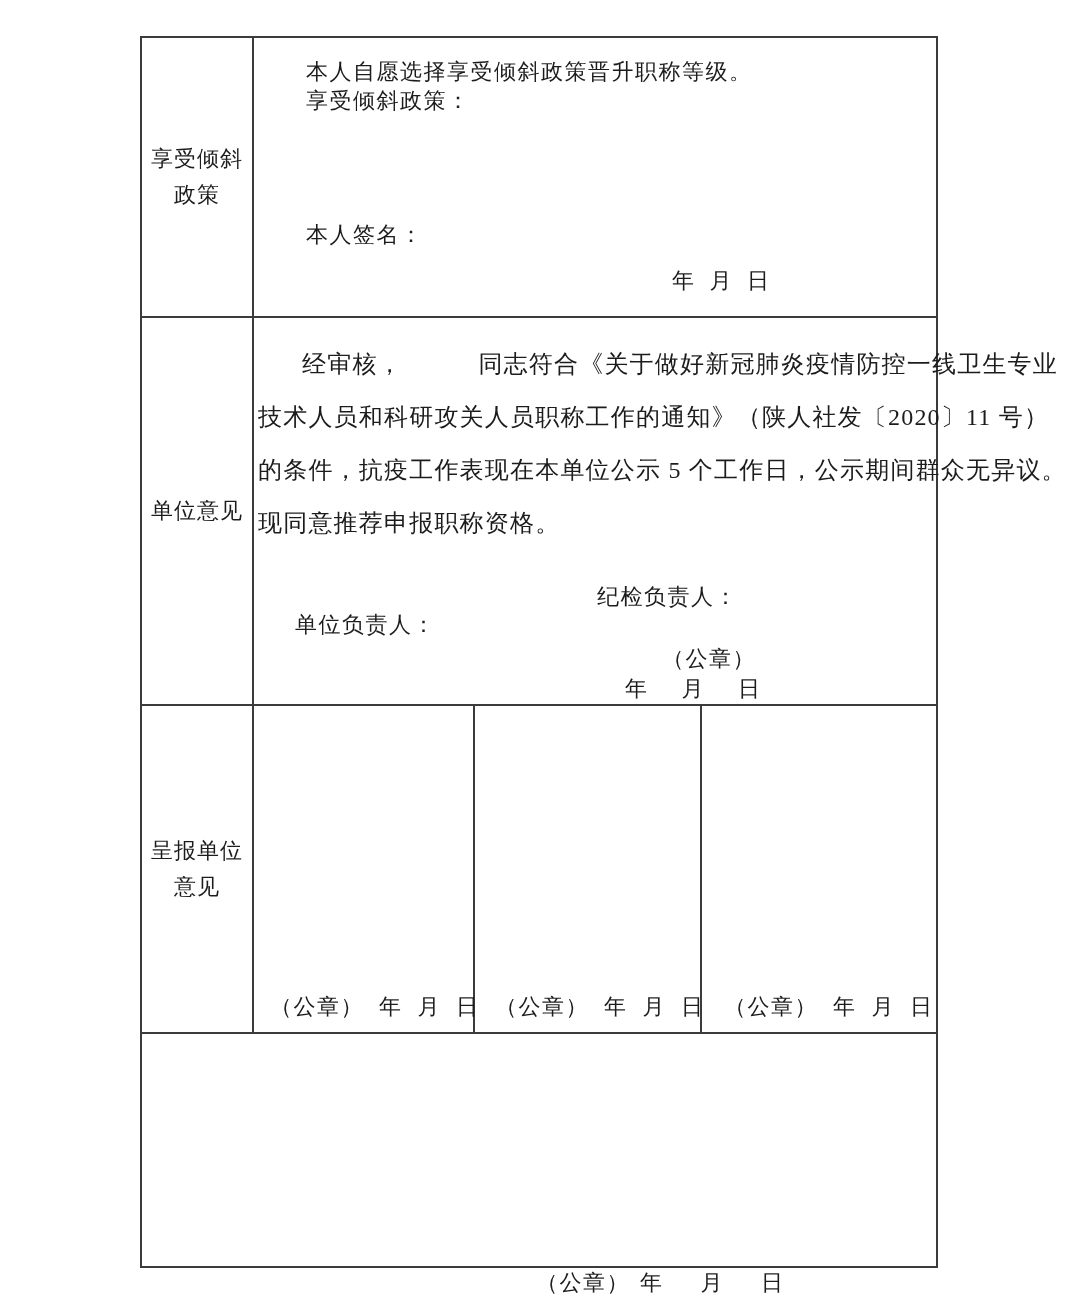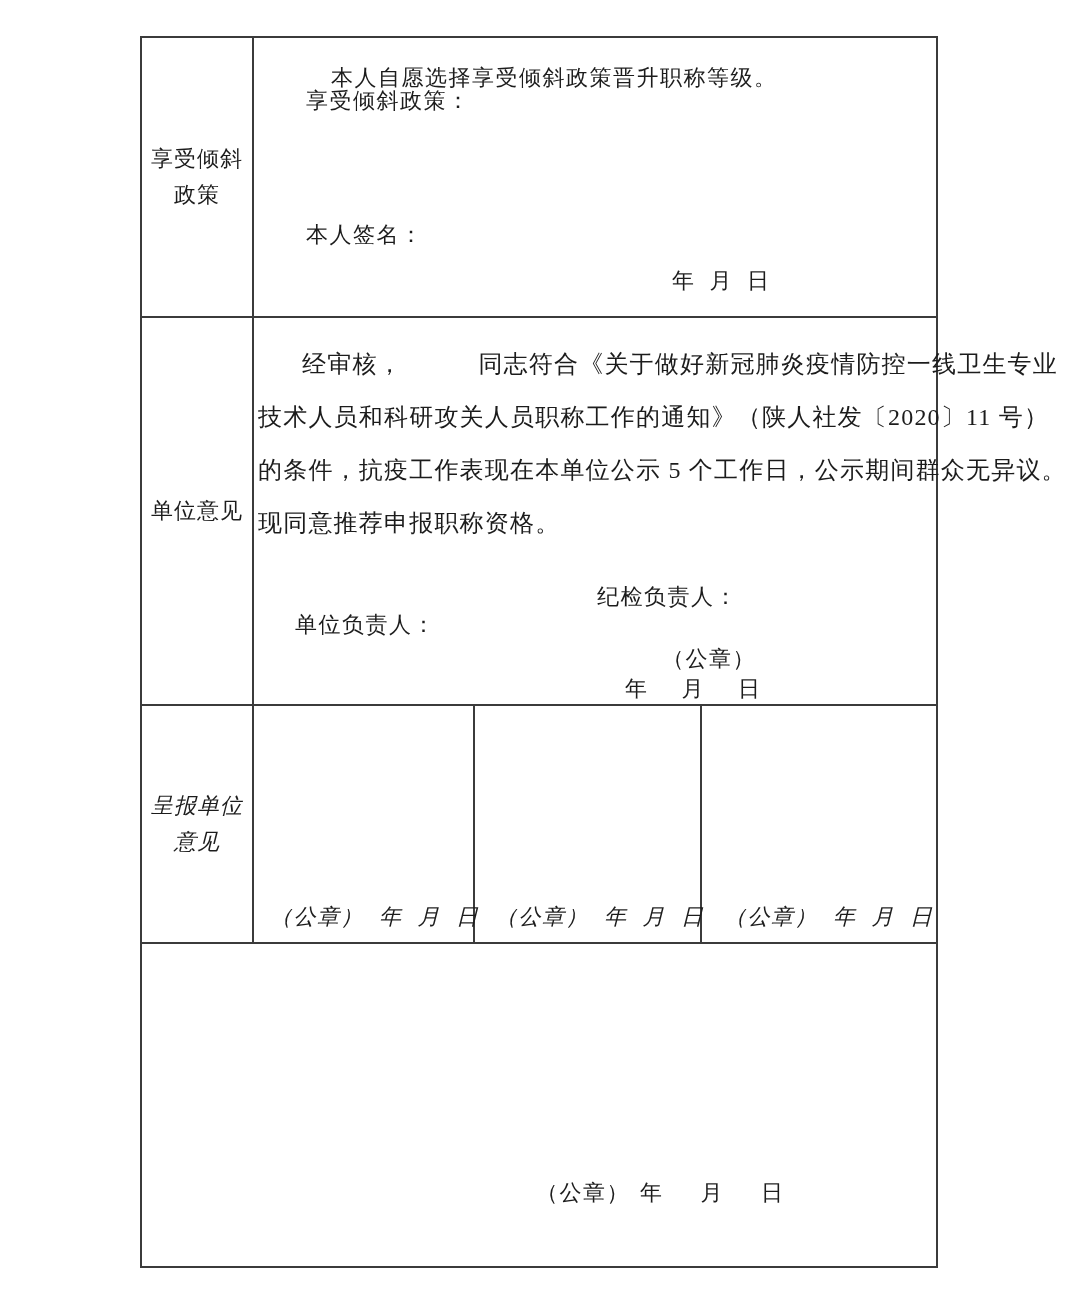--- a/index.html
+++ b/index.html
@@ -28,21 +28,21 @@
     flex-direction: column;
   }
   .row {
     display: flex;
     box-sizing: border-box;
     border-bottom: 2px solid #3b3b3b;
   }
   .row:last-child { border-bottom: none; }
   .row1 { height: 280px; }
   .row2 { height: 388px; }
-  .row3 { height: 238px; font-style: italic; }
+  .row3 { height: 328px; }
   .row4 { height: 266px; flex: 1; }
   .label-cell {
     width: 112px;
     box-sizing: border-box;
     border-right: 2px solid #3b3b3b;
     display: flex;
     align-items: center;
     justify-content: center;
     text-align: center;
     font-size: 22px;
@@ -96,21 +96,21 @@
 </head>
 <body>
 
 <div class="page">
   <div class="tbl">
 
     <div class="row row1">
       <div class="label-cell">享受倾斜
 政策</div>
       <div class="content-cell">
-        <span class="abs" style="left:52px; top:25px;margin-left:25px;">本人自愿选择享受倾斜政策晋升职称等级。</span>
+        <span class="abs" style="left:52px; top:19px;">本人自愿选择享受倾斜政策晋升职称等级。</span>
         <span class="abs" style="left:52px; top:48px;">享受倾斜政策：</span>
         <span class="abs" style="left:52px; top:182px;">本人签名：</span>
         <span class="abs date-sm" style="left:418px; top:228px;">年 月 日</span>
       </div>
     </div>
 
     <div class="row row2">
       <div class="label-cell">单位意见</div>
       <div class="content-cell">
         <div class="para">

